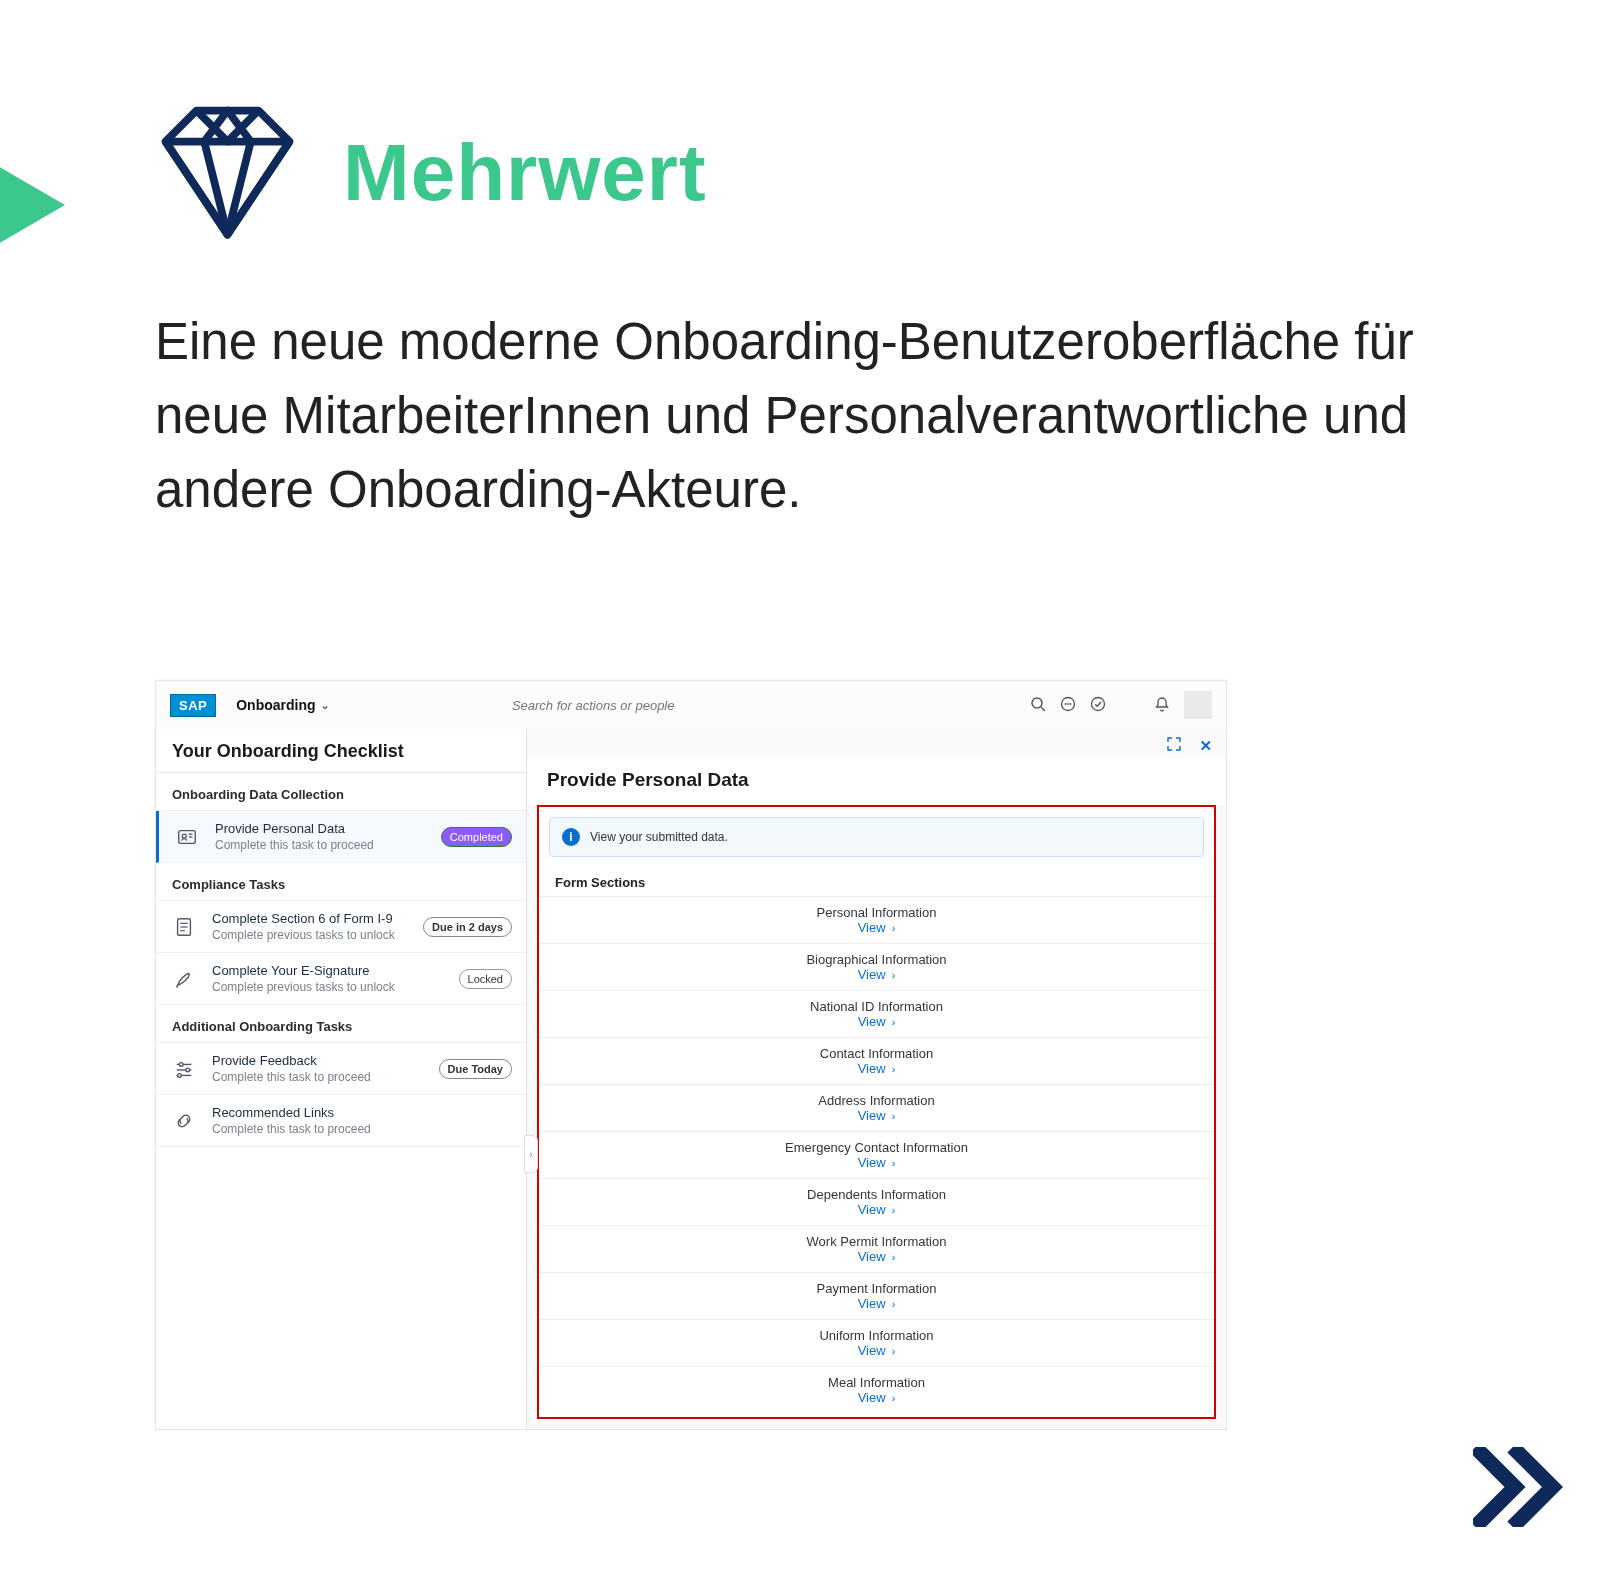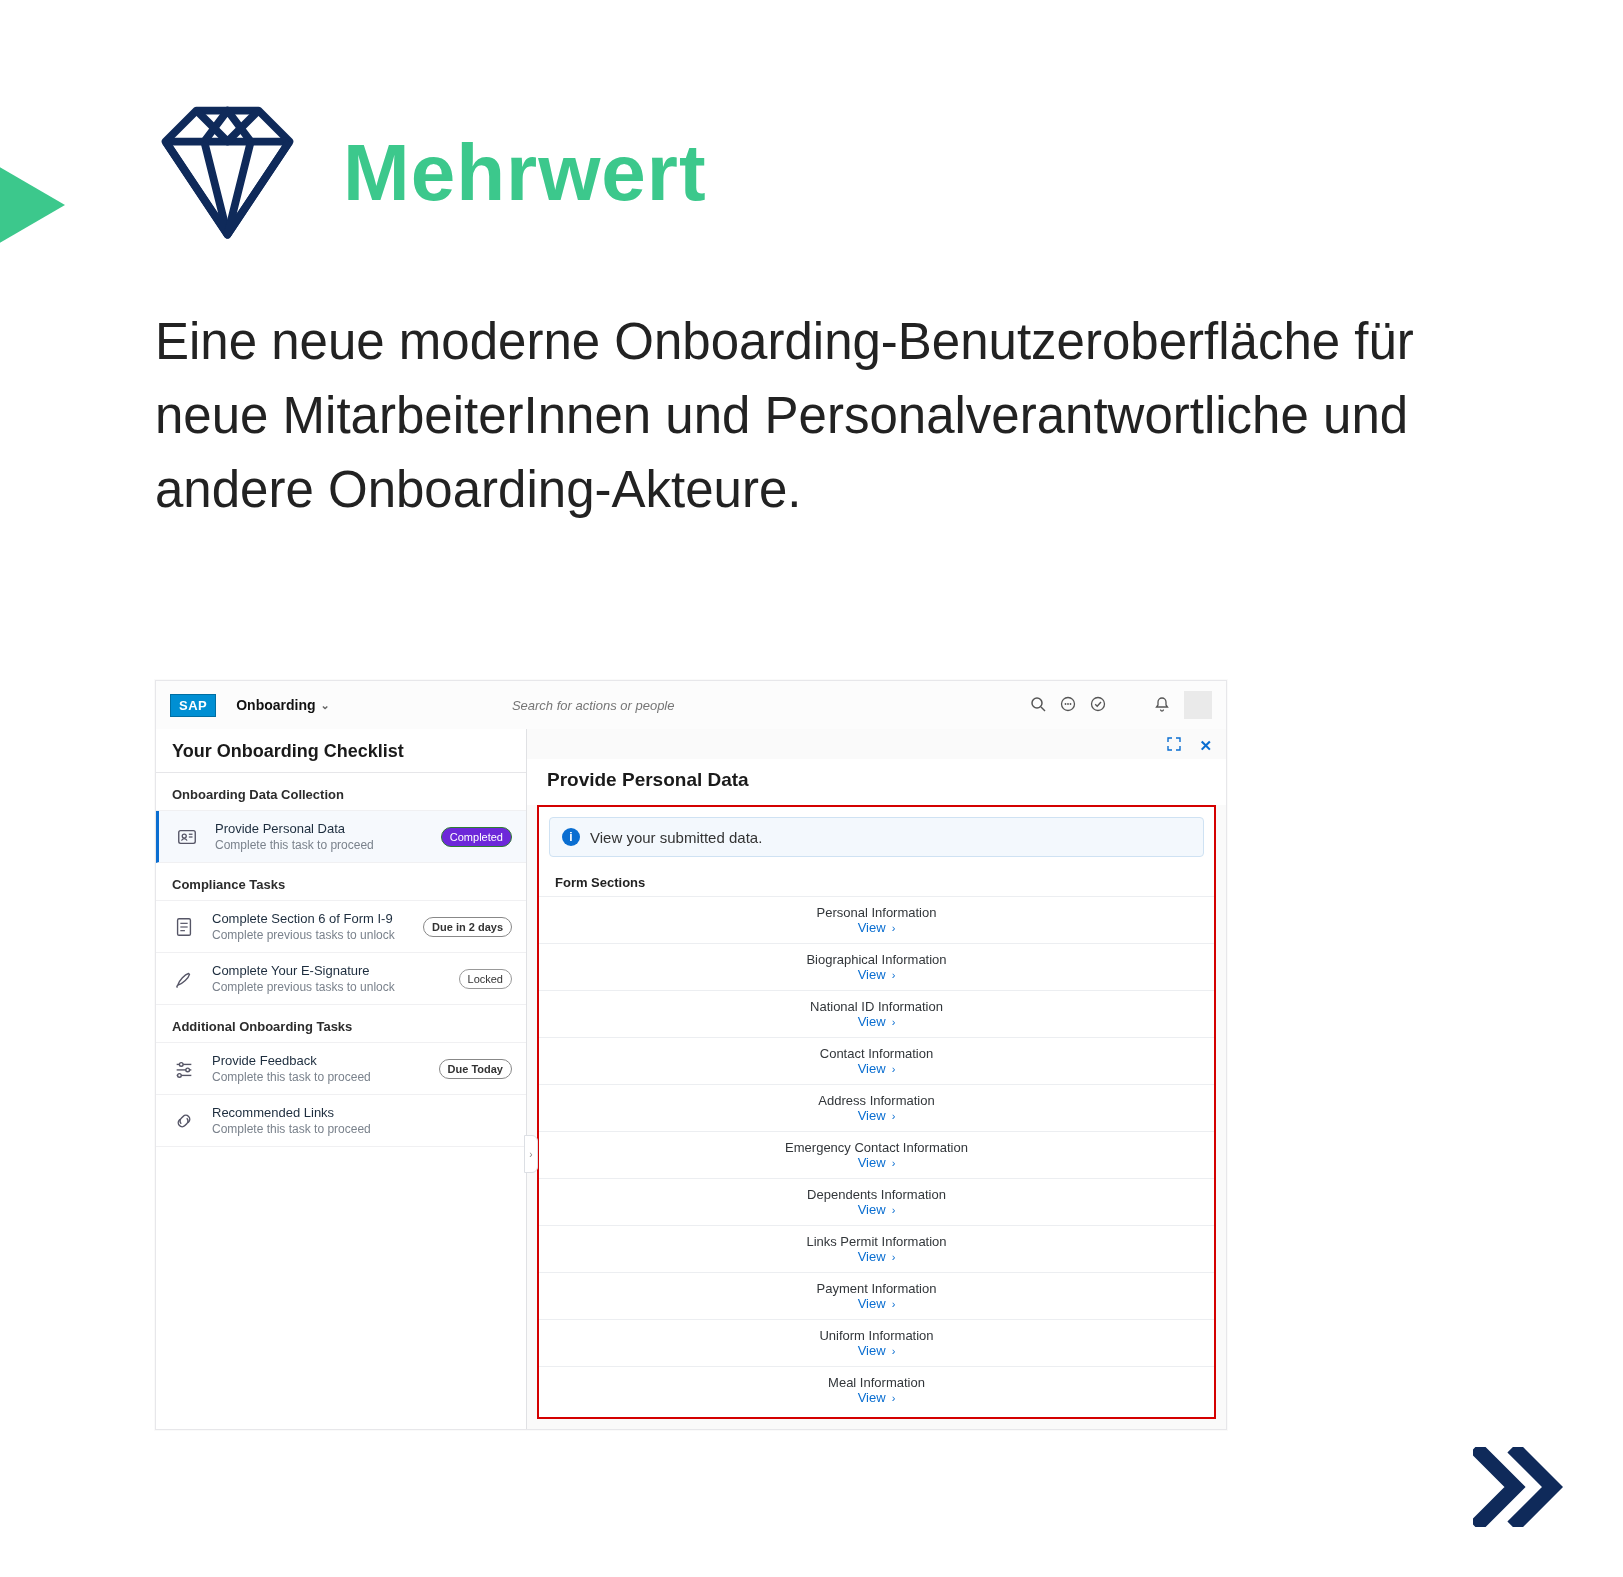--- a/index.html
+++ b/index.html
@@ -155,21 +155,21 @@
   .task .ttl { font-size: 13px; color: #1d2d3e; }
   .task .sub { font-size: 12px; color: #7a828c; margin-top: 2px; }
   .badge {
     font-size: 11px;
     padding: 3px 8px;
     border-radius: 10px;
     border: 1px solid #aaa;
     color: #333;
     white-space: nowrap;
   }
-  .badge.completed { background: #6d28d9; border-color:#2e7d32; color:#fff; }
+  .badge.completed { background: #8b5cf6; border-color:#2e7d32; color:#fff; }
   .badge.locked { border-color:#999; }
   .badge.due { border-color:#888; font-weight:600; }
   .active-task { background:#f6f9fd; border-left:3px solid var(--blue); }
 
   .col-right { flex: 1; background:#fafafa; position:relative; }
   .cr-top {
     display:flex; justify-content:flex-end; gap:18px;
     padding: 8px 14px 4px;
     color: var(--blue);
     font-size: 15px;
@@ -196,21 +196,21 @@
     display:flex;
     align-items:center;
     gap: 10px;
     padding: 10px 12px;
   }
   .info-strip .i-icon {
     width: 18px; height: 18px; border-radius: 50%;
     background: var(--blue); color:#fff; display:flex; align-items:center; justify-content:center;
     font-size: 12px; font-weight:700;
   }
-  .info-strip .i-text { font-size: 15px; color: #333; }
+  .info-strip .i-text { font-size: 12px; color: #333; }
   .fs-label {
     font-weight: 700;
     font-size: 13px;
     padding: 10px 16px 6px;
     color:#222;
   }
   .fs-row {
     display:flex; justify-content:space-between; align-items:center;
     padding: 8px 14px;
     border-top: 1px solid #eceef1;
@@ -455,21 +455,21 @@
                   </div>
                 </div>
                 <div class="fs-row">
                   <div>Dependents Information</div>
                   <div class="view">
                     <span>View</span>
                     <span class="chv">›</span>
                   </div>
                 </div>
                 <div class="fs-row">
-                  <div>Links Permit Information</div>
+                  <div>Work Permit Information</div>
                   <div class="view">
                     <span>View</span>
                     <span class="chv">›</span>
                   </div>
                 </div>
                 <div class="fs-row">
                   <div>Payment Information</div>
                   <div class="view">
                     <span>View</span>
                     <span class="chv">›</span>

